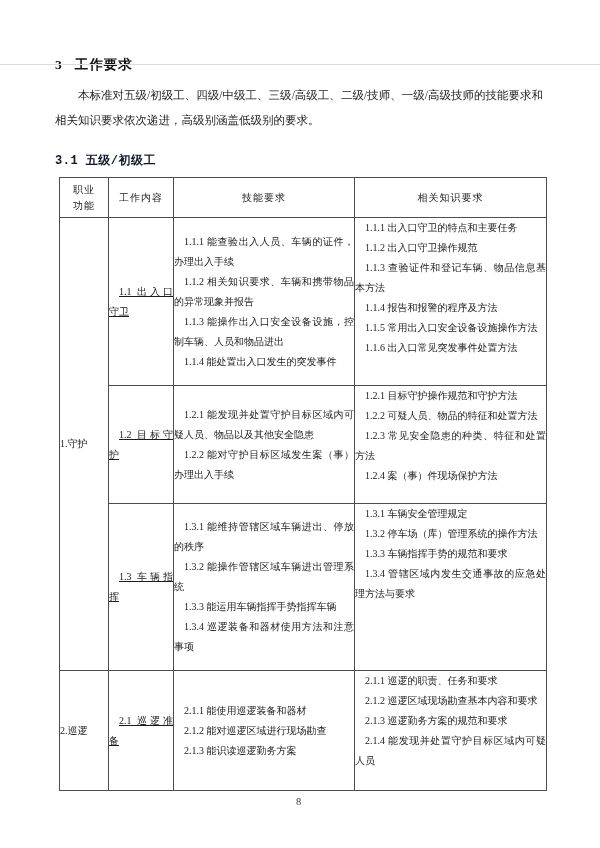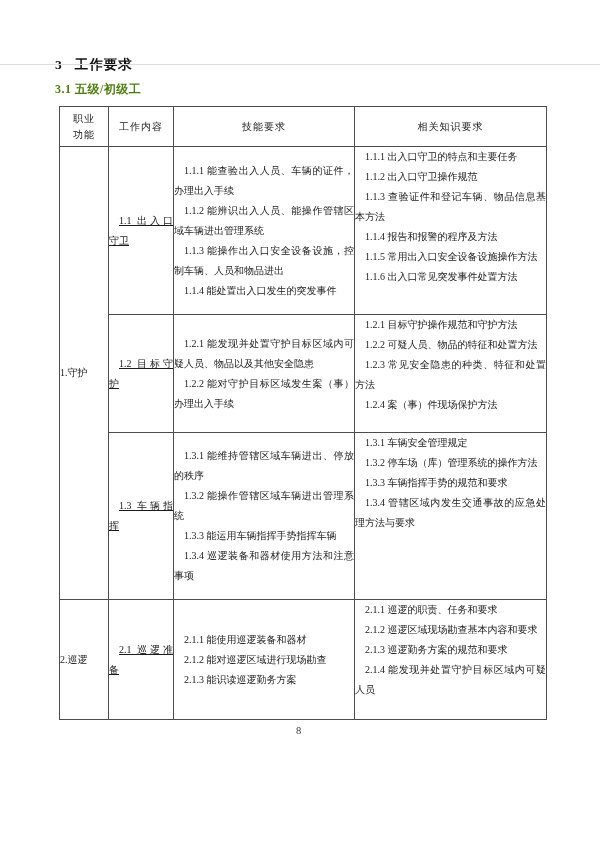--- a/index.html
+++ b/index.html
@@ -21,23 +21,24 @@
     font-size:13.5px; font-weight:bold; color:#111;
   }
   .section-heading .sec-no { margin-right:13px; }
   .section-heading .sec-title { letter-spacing:1px; }
   .intro {
     margin:9px 57px 0 55px;
     font-size:11.5px; line-height:25px;
     text-align:justify; text-indent:2em;
   }
   .subsection-heading {
-    margin:7px 58px 0 55px;
-    font-size:12px; font-weight:bold; color:#4d7c0f;
+    margin:19px 58px 0 55px;
+    font-size:12px; font-weight:bold; color:#0f172a;
     letter-spacing:0.5px;
+    font-family:Liberation Mono, monospace;
   }
   table.req-table {
     margin:8px 0 0 59px;
     border-collapse:collapse;
     table-layout:fixed;
     width:487px;
     font-size:10px;
   }
   table.req-table col.c-func { width:49px; }
   table.req-table col.c-task { width:65px; }
@@ -89,20 +90,21 @@
 </head>
 <body>
 
 <div class="page">
   <div class="top-rule"></div>
 
   <h1 class="section-heading">
     <span class="sec-no">3</span><span class="sec-title">工作要求</span>
   </h1>
 
+  <p class="intro">本标准对五级/初级工、四级/中级工、三级/高级工、二级/技师、一级/高级技师的技能要求和相关知识要求依次递进，高级别涵盖低级别的要求。</p>
 
   <h2 class="subsection-heading">3.1 五级/初级工</h2>
 
   <table class="req-table">
     <colgroup>
       <col class="c-func">
         <col class="c-task">
         <col class="c-skill">
         <col class="c-know">
     </colgroup>
@@ -114,21 +116,21 @@
         <th>技能要求</th>
         <th>相关知识要求</th>
       </tr>
     </thead>
     <tbody>
       <tr class="row-11">
         <td class="func" rowspan="3">1.守护</td>
         <td class="task">1.1 出入口守卫</td>
         <td class="skills">
             <p class="req-item">1.1.1 能查验出入人员、车辆的证件，办理出入手续</p>
-            <p class="req-item">1.1.2 能辨识出入人员、能操作管辖区域车辆进出管理系统</p>
+            <p class="req-item">1.1.2 相关知识要求、车辆和携带物品的异常现象并报告</p>
             <p class="req-item">1.1.3 能操作出入口安全设备设施，控制车辆、人员和物品进出</p>
             <p class="req-item">1.1.4 能处置出入口发生的突发事件</p>
           </td>
         <td class="knowledge">
             <p class="req-item">1.1.1 出入口守卫的特点和主要任务</p>
             <p class="req-item">1.1.2 出入口守卫操作规范</p>
             <p class="req-item">1.1.3 查验证件和登记车辆、物品信息基本方法</p>
             <p class="req-item">1.1.4 报告和报警的程序及方法</p>
             <p class="req-item">1.1.5 常用出入口安全设备设施操作方法</p>
             <p class="req-item">1.1.6 出入口常见突发事件处置方法</p>

